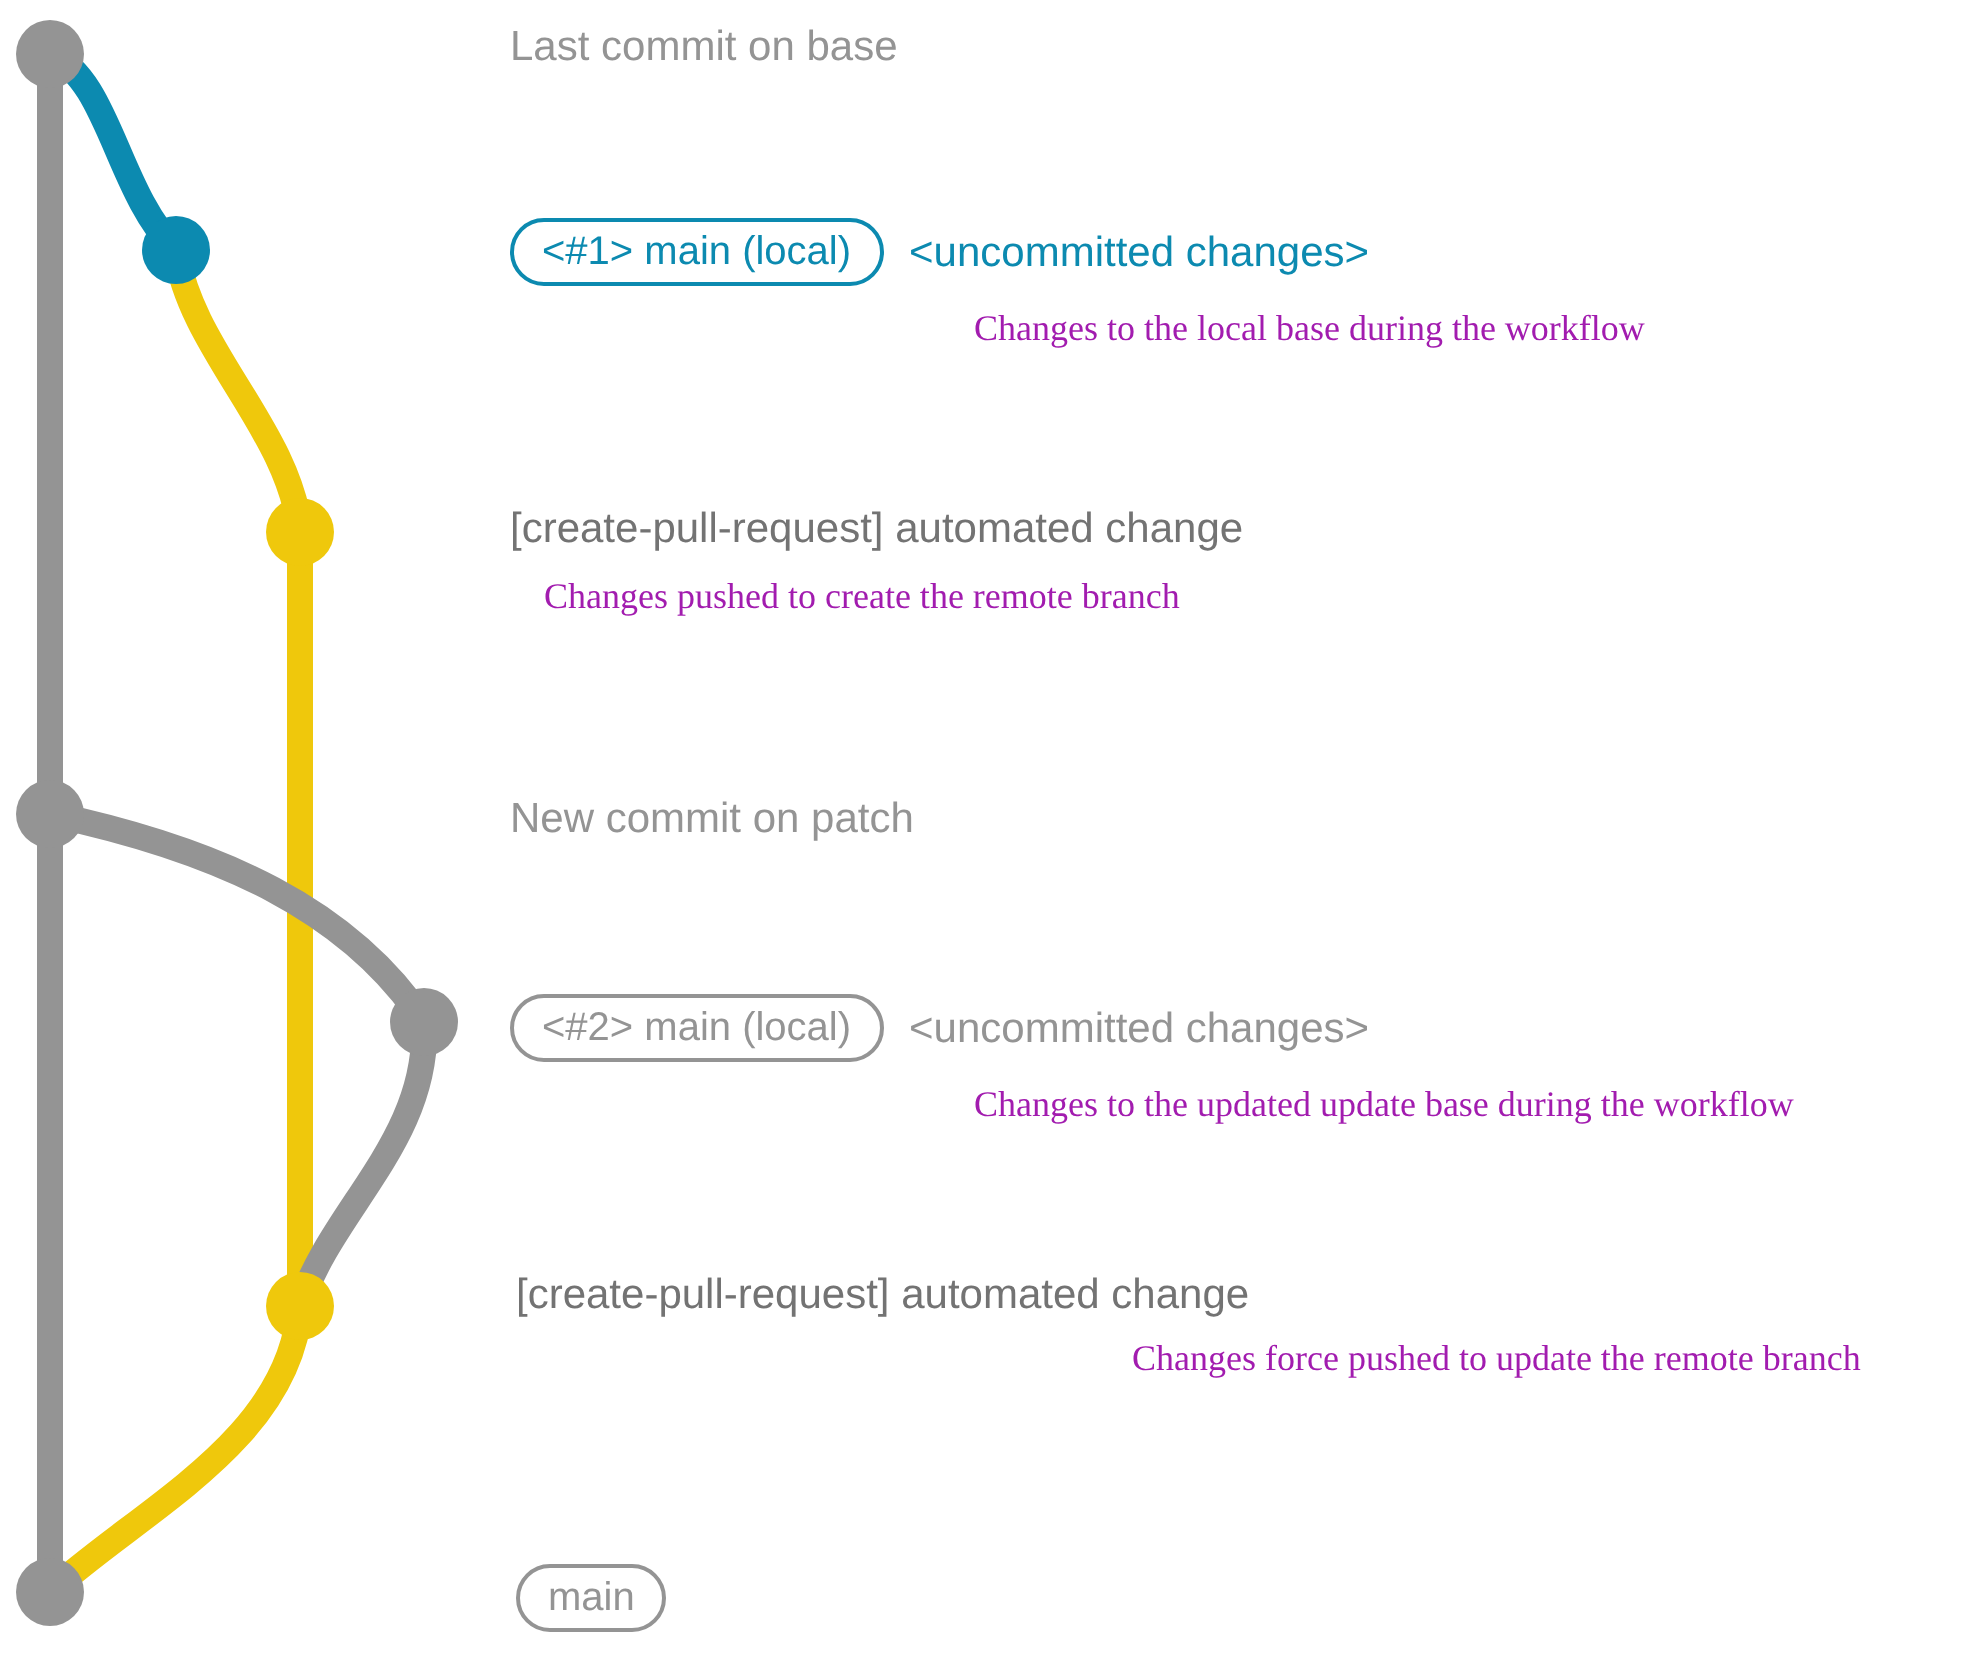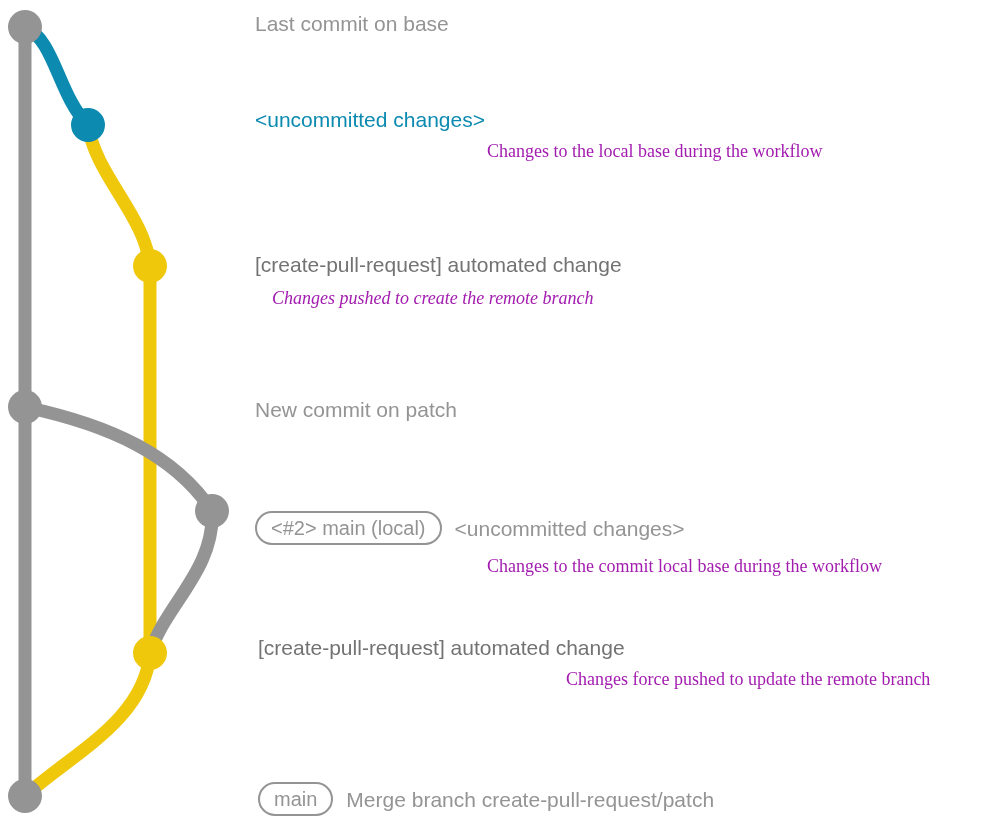--- a/index.html
+++ b/index.html
@@ -81,47 +81,47 @@
     <circle cx="25" cy="796" r="17" fill="#949494"></circle>
   </g>
 </svg>
 
 <div class="row" style="left:255px;top:13px;">
   <div class="heading gray">Last commit on base</div>
 </div>
 
 <div class="row" style="left:255px;top:109px;">
   <div class="inline">
+    <span class="badge blue">&lt;#1&gt; main (local)</span>
     <span class="heading blue">&lt;uncommitted changes&gt;</span>
   </div>
   <div class="desc" style="margin-left:232px;margin-top:12px;">Changes to the local base during the workflow</div>
 </div>
 
 <div class="row" style="left:255px;top:254px;">
   <div class="heading yellow">[create-pull-request] automated change</div>
-  <div class="desc" style="margin-left:17px;margin-top:14px;font-style:italic;">Changes pushed to create the remote branch</div>
+  <div class="desc" style="margin-left:17px;margin-top:14px;">Changes pushed to create the remote branch</div>
 </div>
 
 <div class="row" style="left:255px;top:399px;">
   <div class="heading gray">New commit on patch</div>
 </div>
 
-<div class="row" style="left:255px;top:511px;">
+<div class="row" style="left:255px;top:497px;">
   <div class="inline">
     <span class="badge gray-badge">&lt;#2&gt; main (local)</span>
     <span class="heading gray">&lt;uncommitted changes&gt;</span>
   </div>
-  <div class="desc" style="margin-left:232px;margin-top:12px;">Changes to the commit local base during the workflow</div>
+  <div class="desc" style="margin-left:232px;margin-top:12px;">Changes to the updated update base during the workflow</div>
 </div>
 
 <div class="row" style="left:258px;top:637px;">
   <div class="inline">
     <span class="heading yellow">[create-pull-request] automated change</span>
   </div>
   <div class="desc" style="margin-left:308px;margin-top:12px;">Changes force pushed to update the remote branch</div>
 </div>
 
 <div class="row" style="left:258px;top:782px;">
   <div class="inline">
     <span class="badge">main</span>
-    <span class="heading gray">Merge branch create-pull-request/patch</span>
   </div>
 </div>
 
 </body></html>

